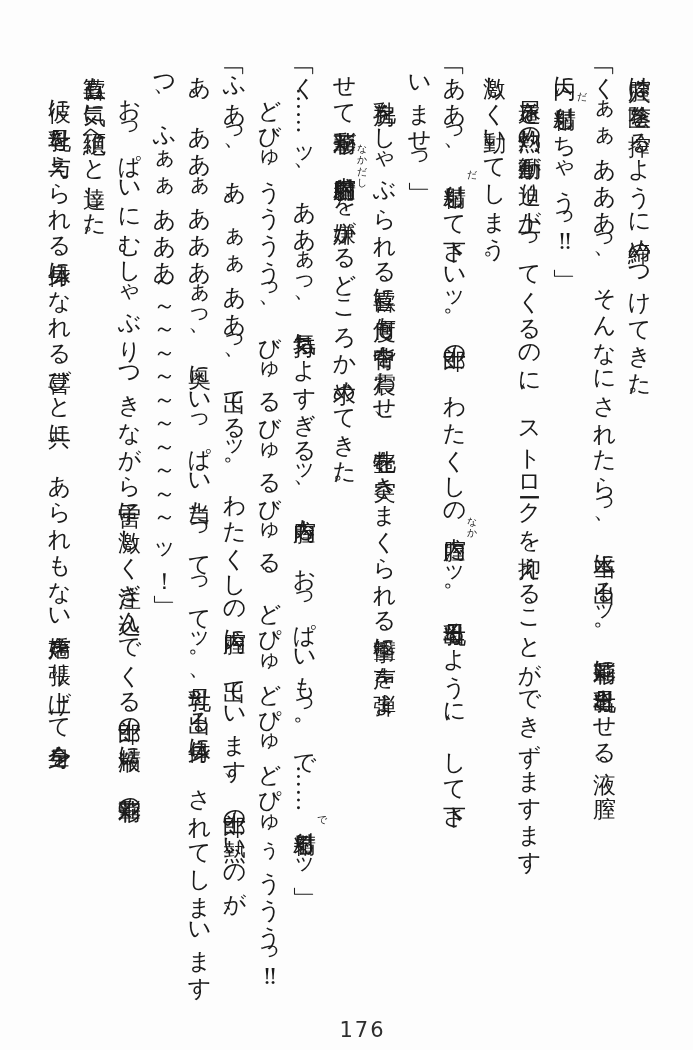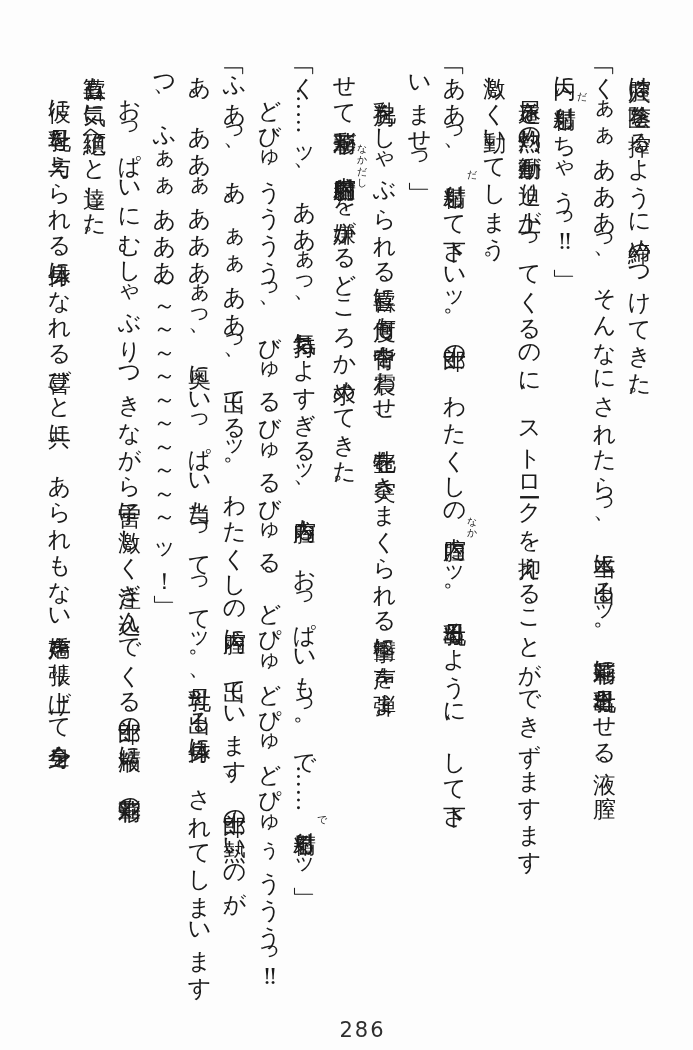--- a/index.html
+++ b/index.html
@@ -66,14 +66,14 @@
       <p class="text-column">せて彩莉華が<ruby>膣内射精<rt>なかだし</rt></ruby>を嫌がるどころか求めてきた。</p>
       <p class="text-column">「く……ッ、ああぁっ、気持ちよすぎるッ、膣内も、おっぱいもっ。で……<ruby>射精<rt>で</rt></ruby>るッ」</p>
       <p class="text-column">　どびゅううううっ、びゅるびゅるびゅる、どぴゅどぴゅどぴゅぅうううっ‼</p>
       <p class="text-column">「ふあっ、あ、ぁぁああっ、出てるッ。わたくしの膣内に、出ています、士郎の熱いのが、</p>
       <p class="text-column">あ、ああぁあああぁっ、奥にいっぱい当たってってッ。母乳、出る身体に、されてしまいます</p>
       <p class="text-column">つ、ふぁぁあああ～～～～～～～～～～～ッ！」</p>
       <p class="text-column">　おっぱいにむしゃぶりつきながら子宮に激しく注ぎ込んでくる士郎の精液に、彩莉華の</p>
       <p class="text-column">歓喜も一気に絶頂へと達した。</p>
       <p class="text-column">　彼に母乳を与えられる身体になれる喜びと共に、あられもない嬌声を張り上げて全身を</p>
     </div>
-  <div class="page-number">286</div>
+  <div class="page-number">176</div>
 </div>
 
 </body></html>

